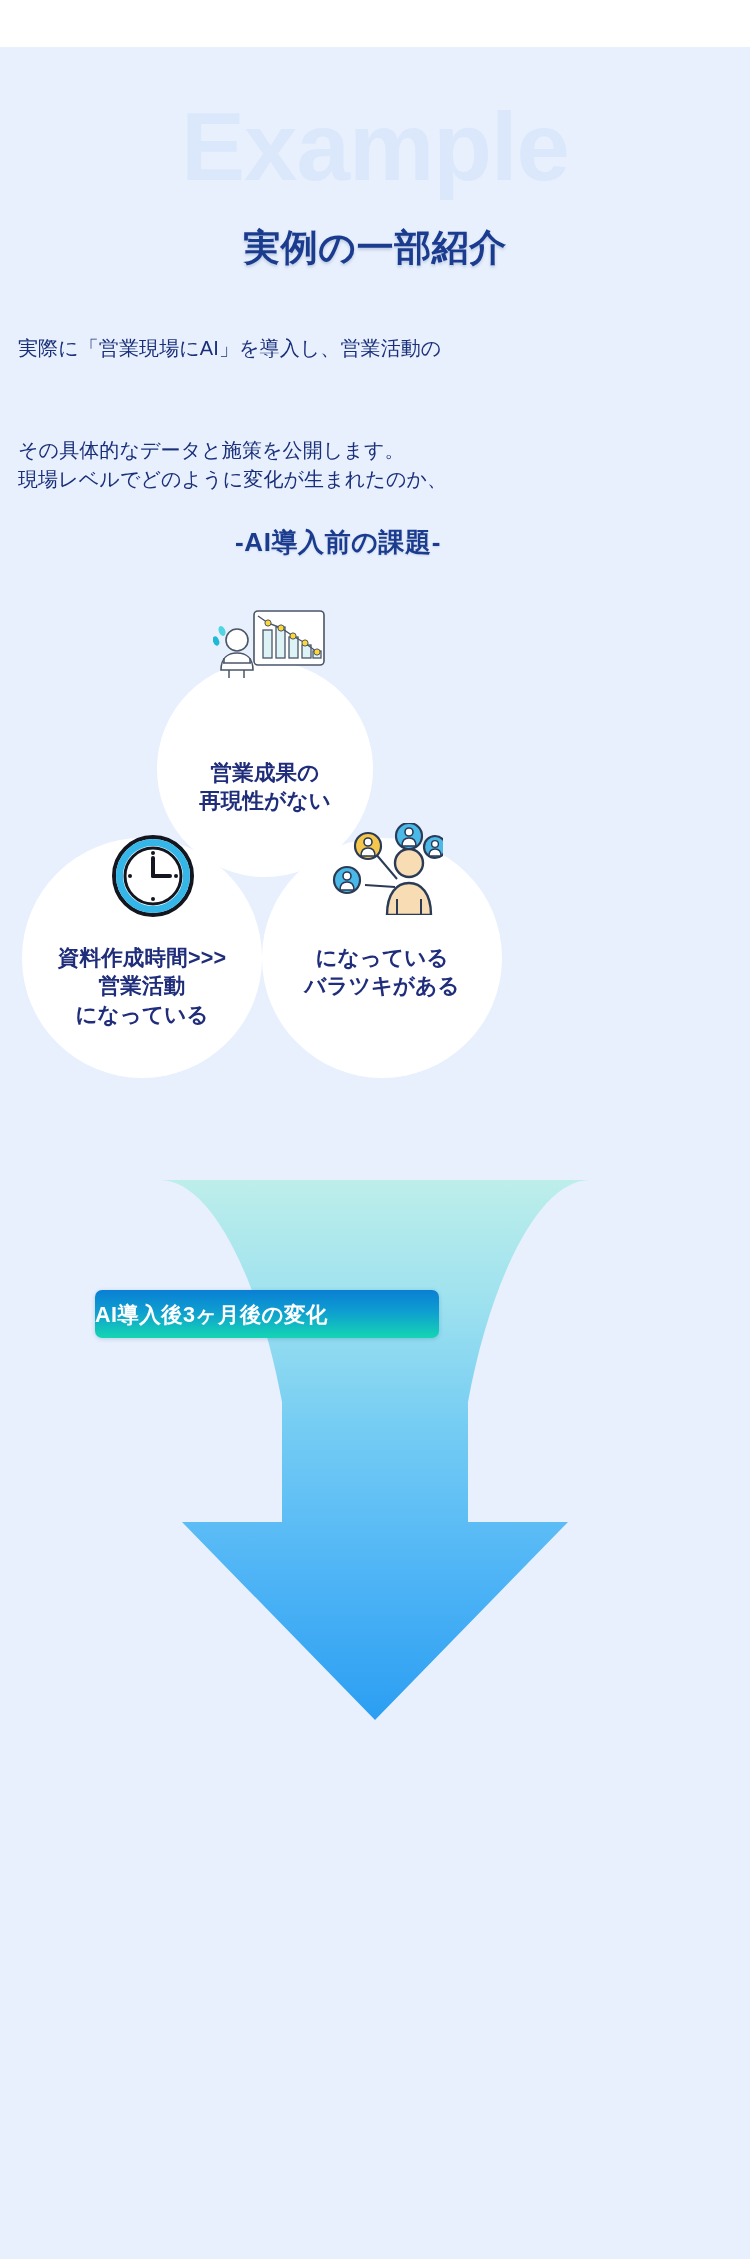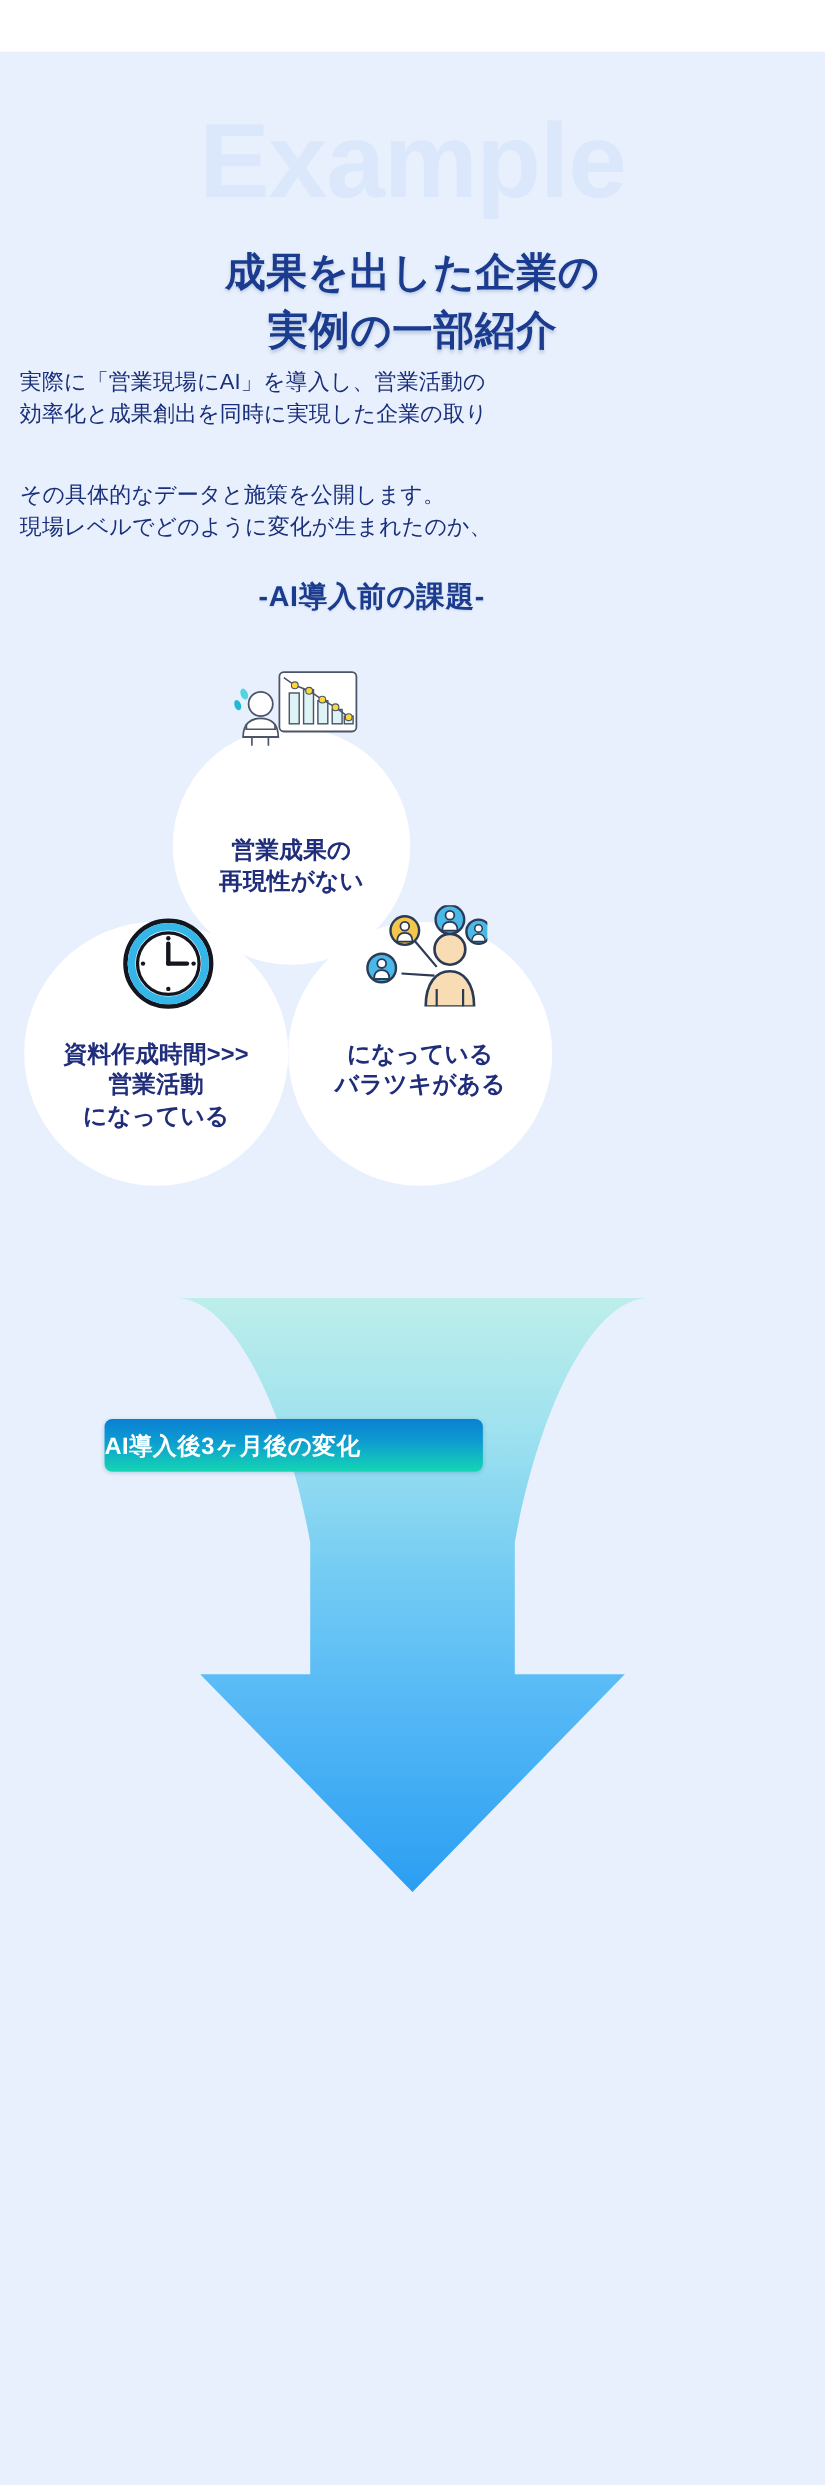--- a/index.html
+++ b/index.html
@@ -163,27 +163,25 @@
 </head>
 <body>
 
 <div class="page">
 
   <div class="panel"></div>
 
   <div class="watermark">Example</div>
 
   <div class="headline">
-    <span>成果を出した企業の</span>
     <span>実例の一部紹介</span>
   </div>
 
   <div class="para p1">
     <span>実際に「営業現場にAI」を導入し、営業活動の</span>
-    <span>効率化と成果創出を同時に実現した企業の取り</span>
   </div>
 
   <div class="para p2">
     <span>その具体的なデータと施策を公開します。</span>
     <span>現場レベルでどのように変化が生まれたのか、</span>
   </div>
 
   <div class="subhead">-AI導入前の課題-</div>
 
   <div class="circle" id="circle-top">

